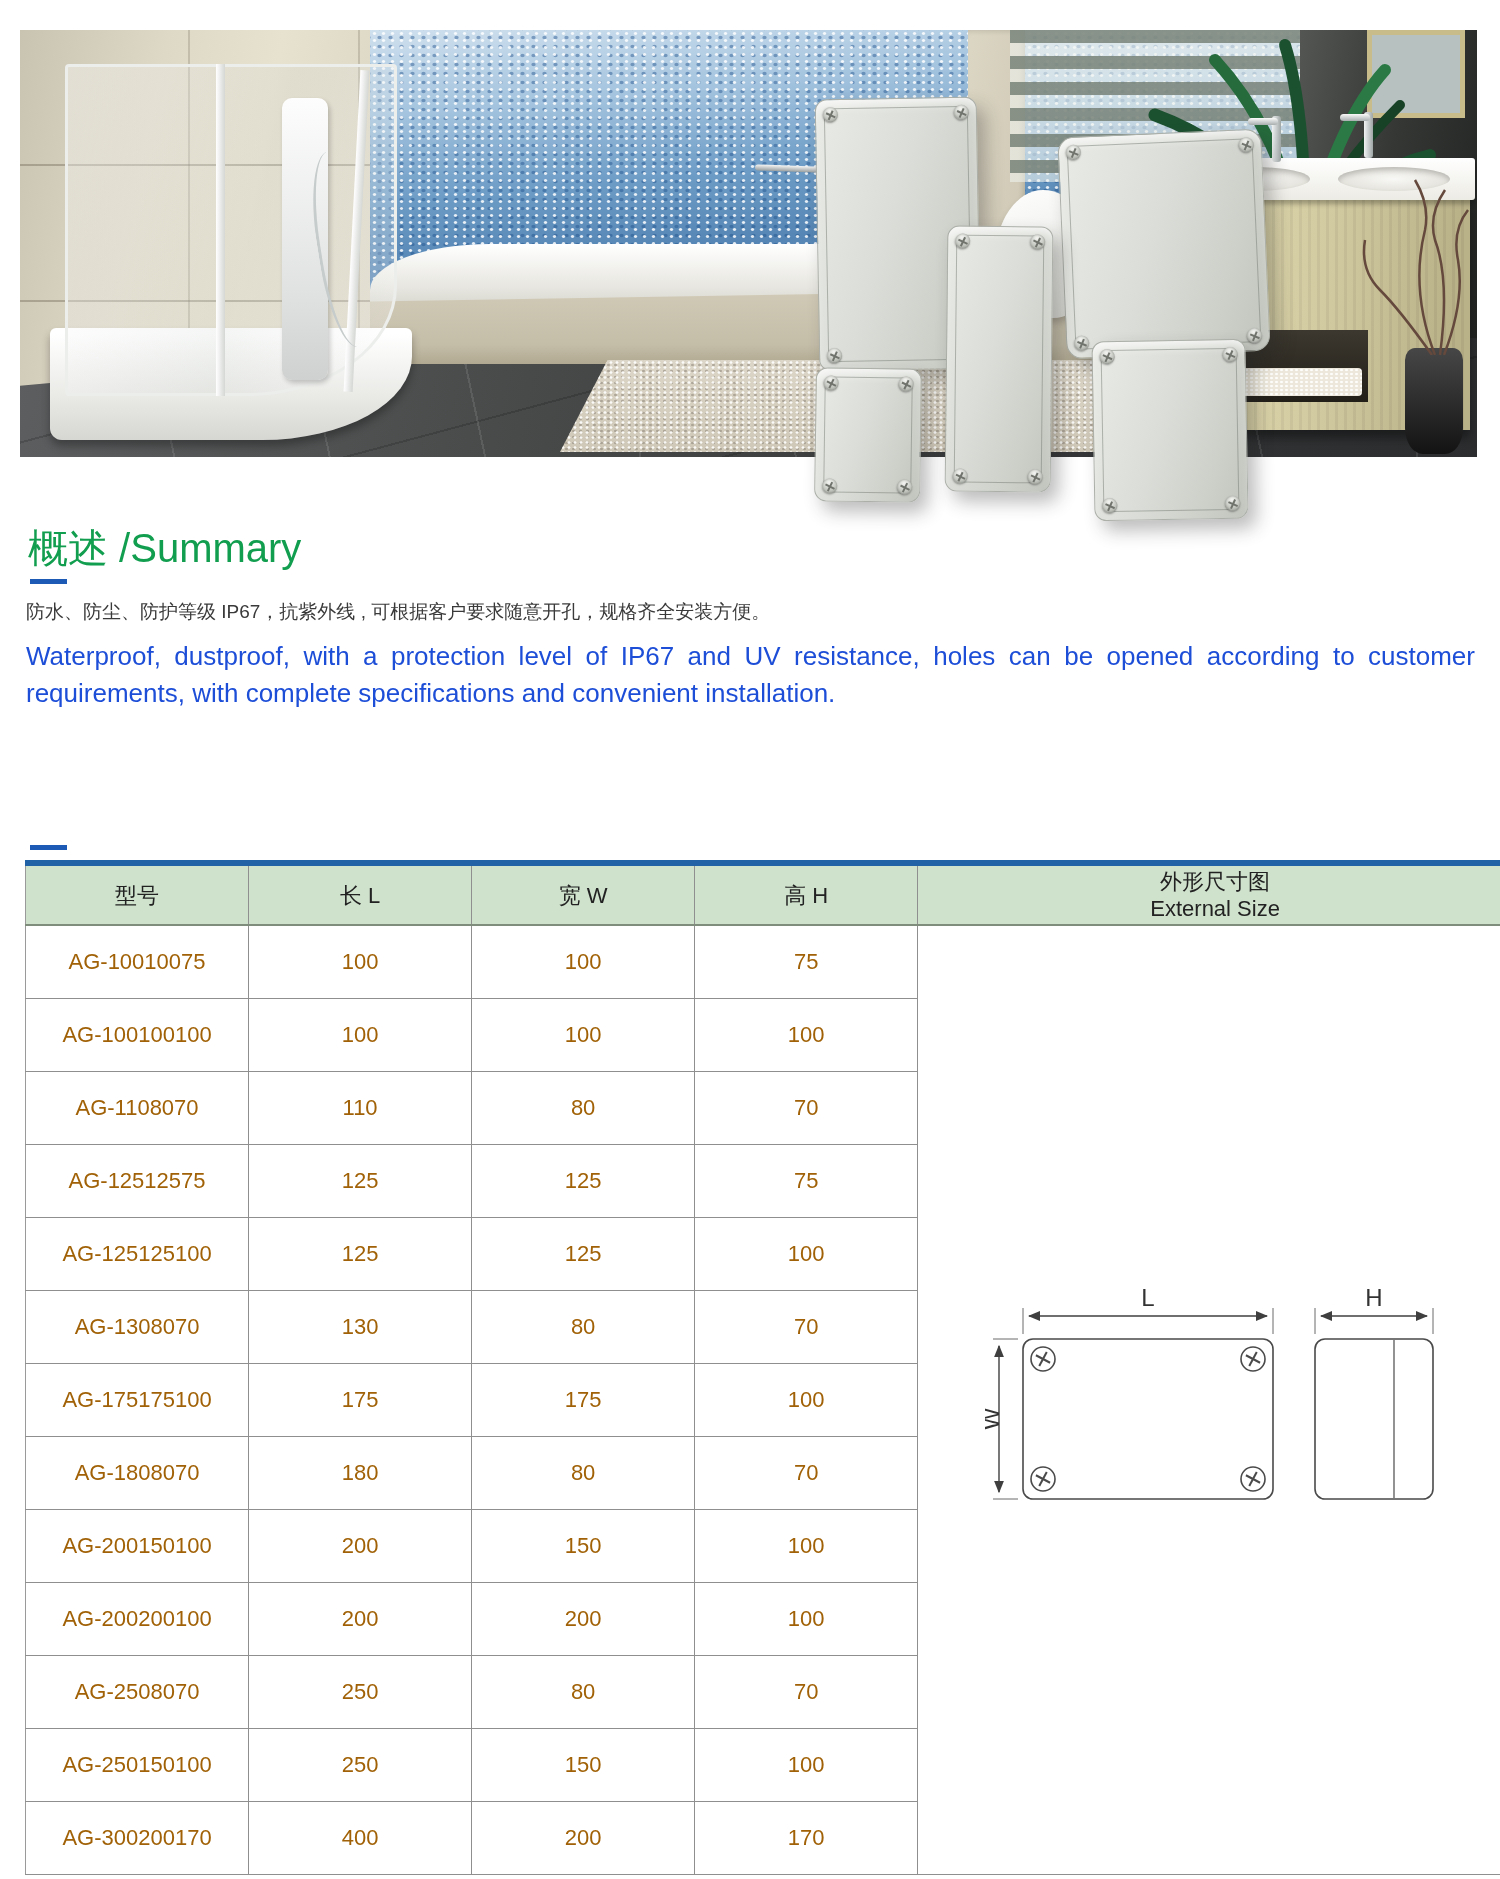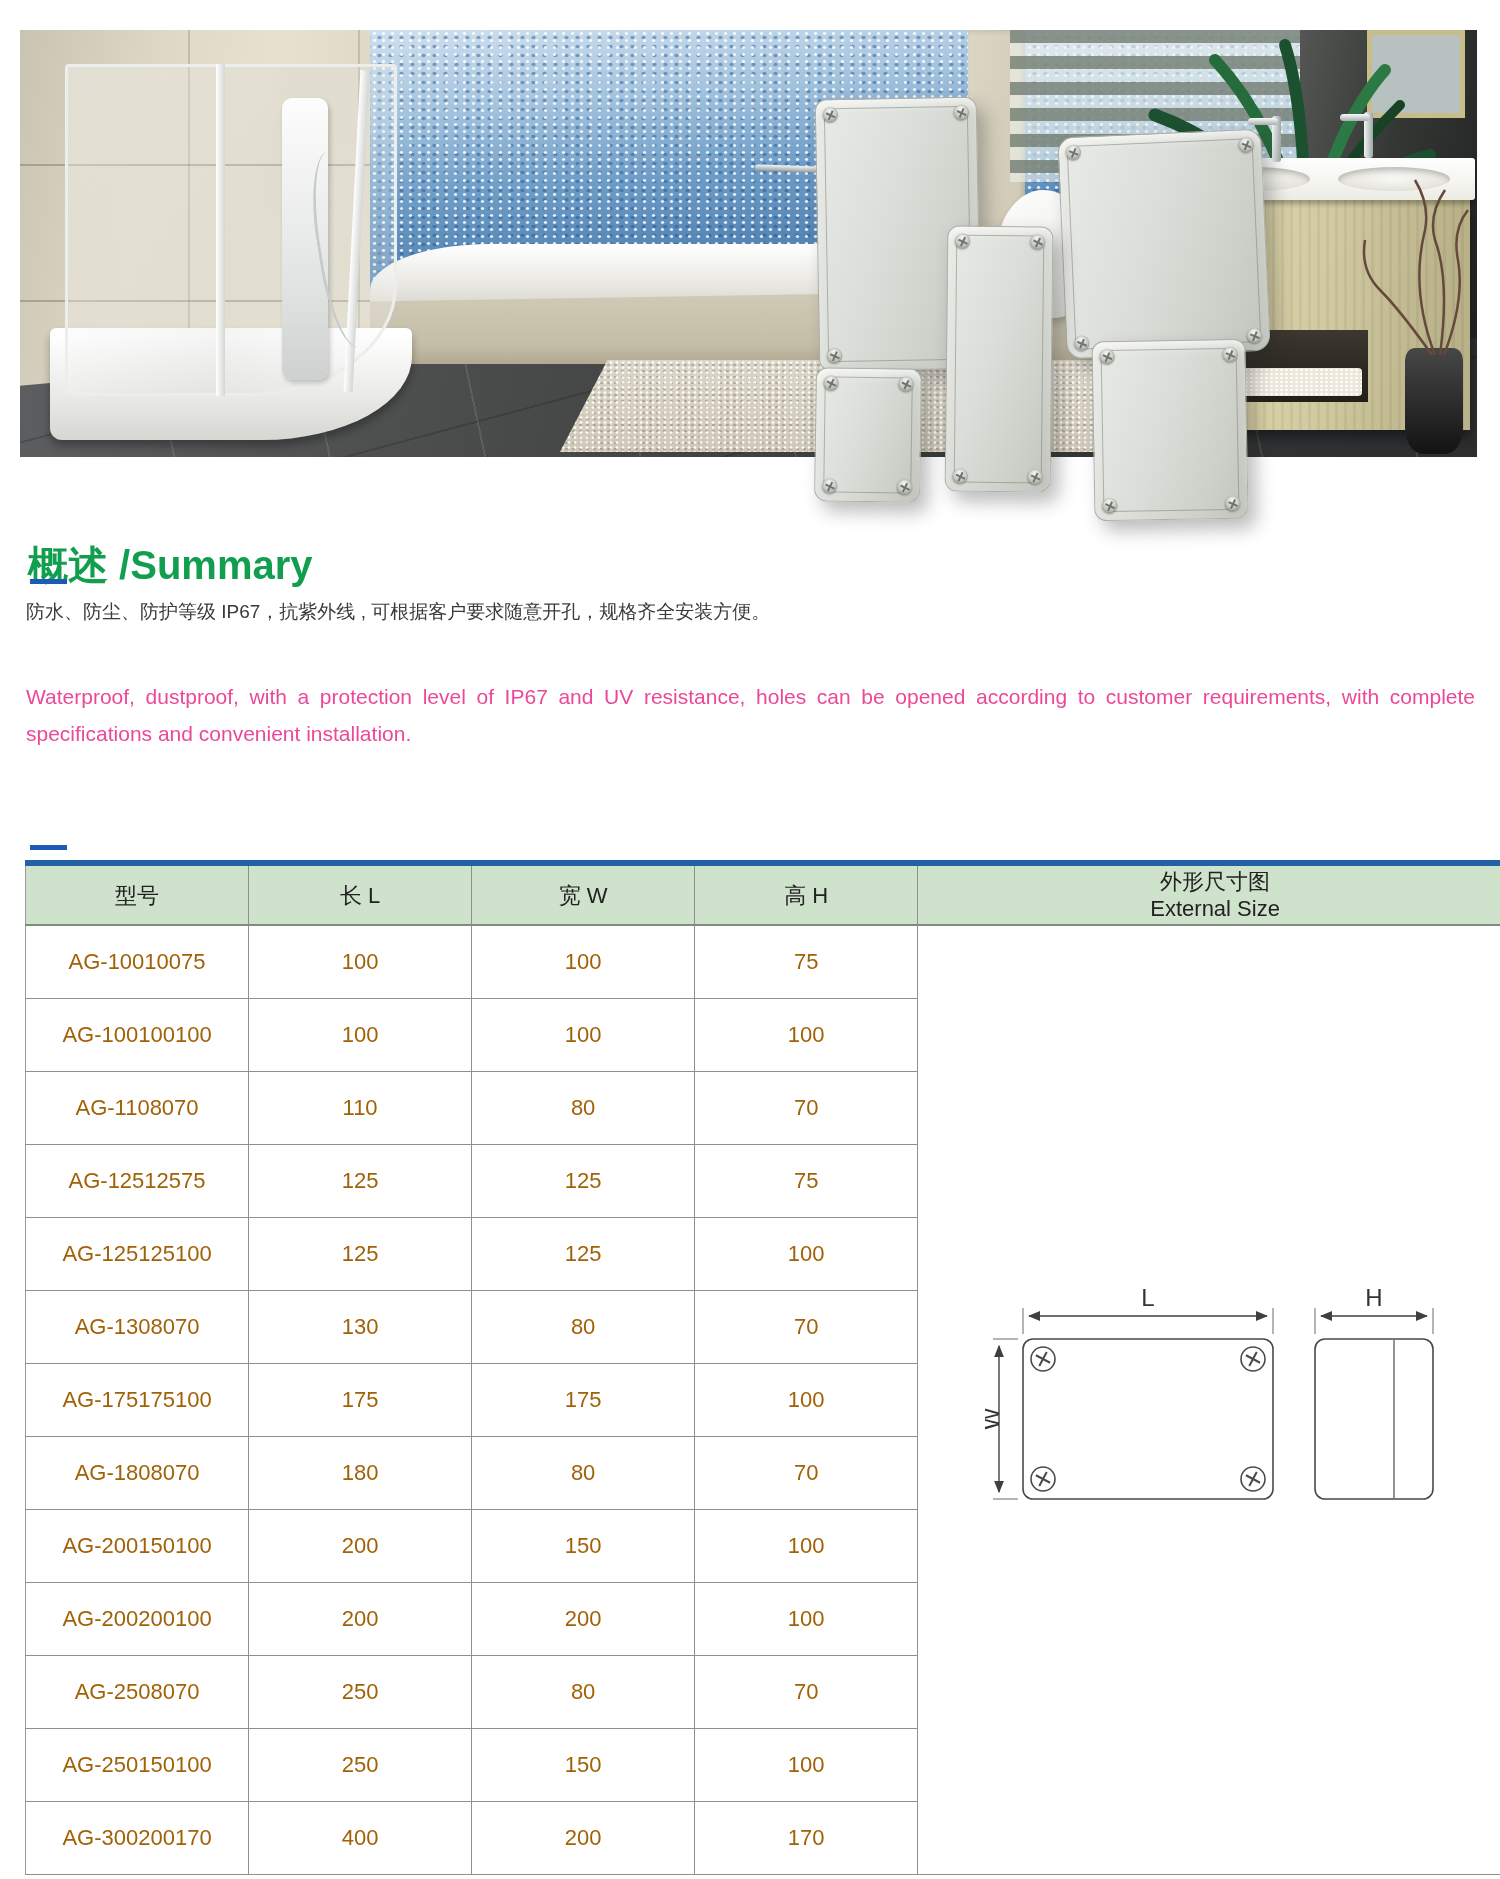--- a/index.html
+++ b/index.html
@@ -81,26 +81,26 @@
   .screw::after{left:6.5px;top:2.5px;width:2px;height:10px;}
   .s-tl{left:7px;top:7px;} .s-tr{right:7px;top:7px;} .s-bl{left:7px;bottom:7px;} .s-br{right:7px;bottom:7px;}
   .box-a{left:817px;top:98px;width:160px;height:270px;transform:rotate(-1deg);}
   .box-c{left:1062px;top:133px;width:202px;height:220px;transform:rotate(-2.5deg);border-radius:16px;}
   .box-b{left:946px;top:226px;width:104px;height:264px;transform:rotate(.6deg);}
   .box-e{left:1093px;top:340px;width:152px;height:178px;transform:rotate(-1deg);}
   .box-d{left:815px;top:368px;width:104px;height:132px;transform:rotate(.8deg);}
 
   
   .sec-title{position:absolute;left:28px;margin:0;font-weight:400;font-size:40px;letter-spacing:0;color:#129e4f;}
-  #t1{top:538px;font-weight:bold;} #t2{top:791px;}
+  #t1{top:521px;} #t2{top:791px;}
   .dash{position:absolute;width:37px;height:5px;background:#1d5ab5;}
   .d1{left:30px;top:579px;} .d2{left:30px;top:845px;}
   .para{position:absolute;left:26px;width:1449px;margin:0;color:#333;}
   .zh{top:594px;font-size:19px;line-height:36px;color:#3a3a3a;}
-  .en{top:638px;font-size:21px;line-height:37px;text-align:justify;color:#ec4899;margin-top:40px;}
+  .en{top:638px;font-size:26px;line-height:37px;text-align:justify;color:#1d4ed8;}
 
   
   table.product{position:absolute;left:25px;top:860px;width:1488px;border-collapse:collapse;table-layout:fixed;
     border-left:1px solid #9a9a9a;}
   .product th{height:56px;background:#cfe2cc;border-top:6px solid #2161a5;border-bottom:2px solid #7f8e7c;
     border-right:1px solid #8f8f8f;font-weight:400;font-size:22px;color:#222;text-align:center;vertical-align:middle;line-height:27px;}
   .product td{height:70px;font-size:22px;color:#a16207;text-align:center;vertical-align:middle;
     border-bottom:1px solid #8f8f8f;border-right:1px solid #8f8f8f;background:#fff;}
   .diagram-cell{vertical-align:middle;text-align:center;}
   .dim-svg{display:inline-block;vertical-align:middle;}

